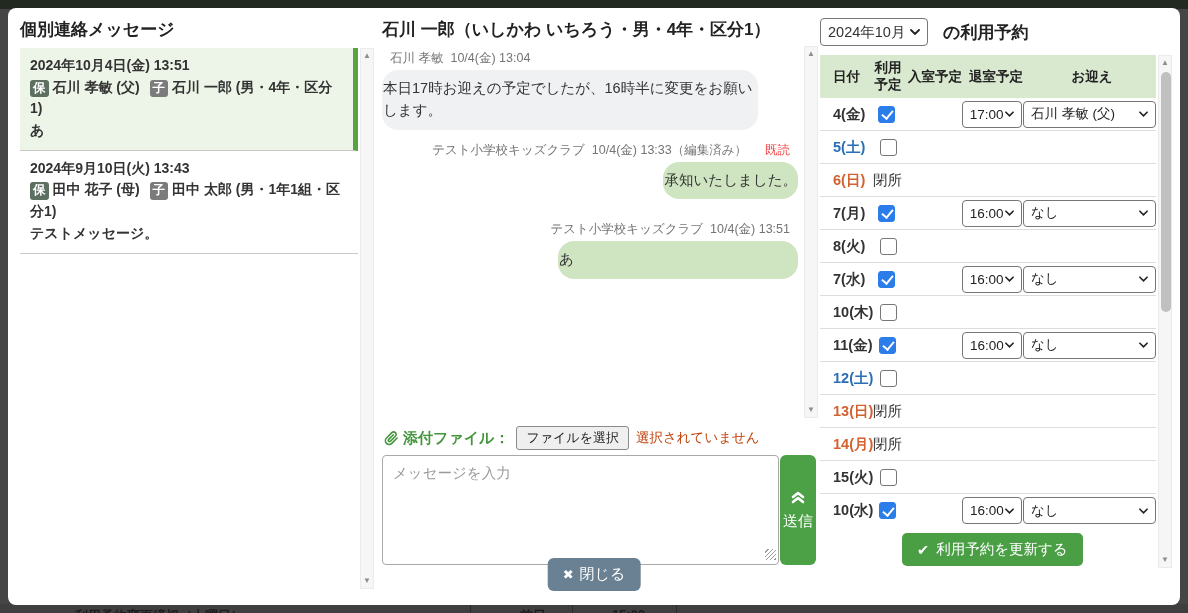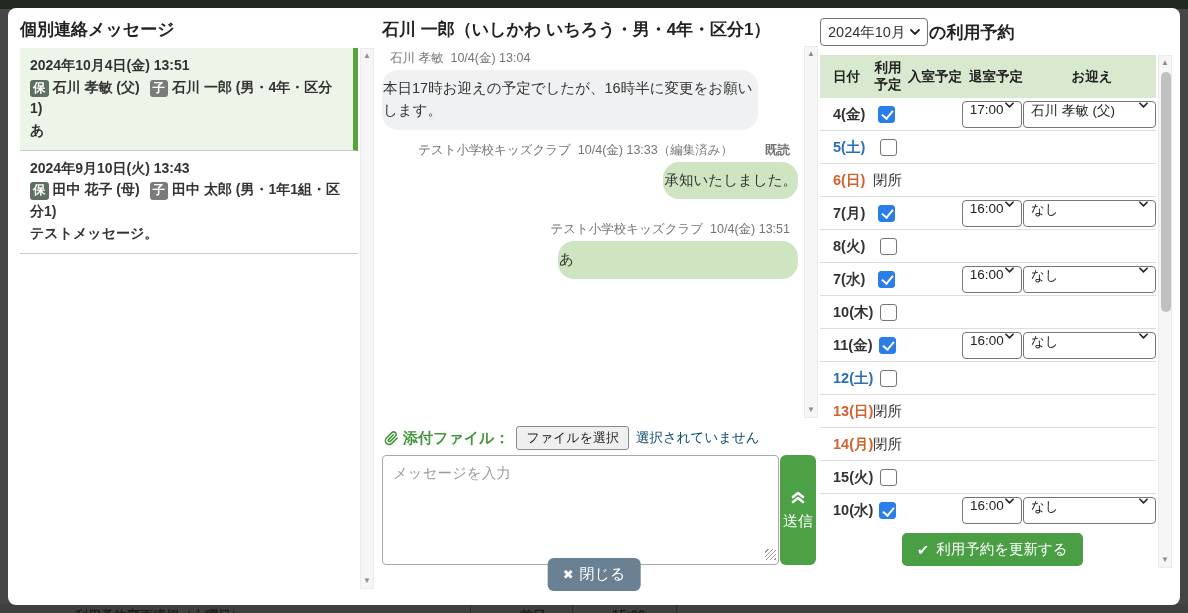--- a/index.html
+++ b/index.html
@@ -40,30 +40,30 @@
   .badge.child { background:#7b7b7b; }
 
   
   .chat-panel { position:absolute; left:374px; top:10px; width:436px; bottom:16px; }
   .chat-scroll { position:absolute; top:28px; left:0; right:0; height:372px; }
   .chat-inner { position:absolute; top:4px; left:0; right:20px; bottom:0; overflow:hidden; }
   .msg { margin-bottom:12px; display:flex; flex-direction:column; }
   .msg .meta { font-size:12.5px; color:#757575; margin:0 8px 3px 8px; }
   .msg.left  { align-items:flex-start; }
   .msg.right { align-items:flex-end; }
-  .msg .meta .read { color:#737373; font-weight:bold; margin-left:32px; }
+  .msg .meta .read { color:#ef4444; font-weight:normal; margin-left:18px; }
   .bubble { border-radius:16px; padding:8px 1px; font-size:14.5px; line-height:1.5; }
   .msg.left .bubble { background:#f0f1f2; max-width:376px; }
   .msg.right .bubble { background:#cfe5c1; }
   .bubble.wide { width:240px; text-align:left; }
 
   .attach-row { position:absolute; top:408px; left:2px; display:flex; align-items:center; gap:7px; white-space:nowrap; }
   .attach-label { color:#44963c; font-weight:bold; font-size:15px; display:flex; align-items:center; gap:4px; }
   .file-btn { font-size:13px; color:#222; background:#efefef; border:1px solid #8b8b8b; border-radius:3px; padding:2px 9px; cursor:pointer; }
-  .file-status { font-size:13.5px; color:#0c4a6e; }
+  .file-status { font-size:13.5px; color:#c2410c; }
 
   .msg-input { position:absolute; top:437px; left:0; width:397px; height:110px;
     border:1px solid #a9a9a9; border-radius:4px; padding:8px 10px; font-size:14.5px;
     font-family:inherit; resize:none; color:#333; }
   .msg-input::placeholder { color:#9a9a9a; }
   .resize-grip { position:absolute; top:531px; left:383px; width:11px; height:11px;
     background:repeating-linear-gradient(135deg, transparent 0 2px, #9a9a9a 2px 3px); pointer-events:none; }
 
   .send-btn { position:absolute; top:437px; right:2px; width:36px; height:110px;
     background:#4ca046; border:none; border-radius:6px; color:#fff; font-size:15px;
@@ -72,21 +72,21 @@
   .send-btn .chev { display:block; }
 
   
   .close-btn { position:absolute; left:50%; transform:translateX(-50%); bottom:14px;
     background:#6a8193; color:#fff; border:none; border-radius:6px; padding:7px 15px;
     font-size:15px; font-family:inherit; cursor:pointer; display:flex; align-items:center; gap:6px; }
   .close-btn .x { font-size:13px; }
 
   
   .resv-panel { position:absolute; left:812px; top:10px; width:352px; bottom:16px; }
-  .resv-head { display:flex; align-items:center; gap:1px; }
+  .resv-head { display:flex; align-items:center; gap:15px; }
   .month-select { display:inline-flex; align-items:center; justify-content:space-between;
     width:108px; height:28px; border:1px solid #767676; border-radius:4px; background:#fff;
     font-size:14.5px; padding:0 7px; cursor:pointer; }
   .resv-scroll { position:absolute; top:37px; left:0; right:0; height:513px; }
   .resv-inner { position:absolute; top:0; left:0; right:16px; bottom:0; }
 
   .thead { display:flex; align-items:center; background:#d8e9cf; height:43px; font-size:13.5px; font-weight:bold; color:#222; }
   .trow  { display:flex; align-items:center; height:33px; border-bottom:1px solid #ddd; font-size:14px; }
   .trow.last { border-bottom:none; }
   .c-date { width:50px; padding-left:13px; }
@@ -98,21 +98,21 @@
   .trow .c-date { font-weight:bold; font-size:14.5px; color:#333; }
   .trow.sat .c-date { color:#2a6fb5; }
   .trow.sun .c-date, .trow.holiday .c-date { color:#d2622f; }
   .closed-label { font-size:14.5px; color:#333; margin-left:3px; }
 
   .cbx { width:17px; height:17px; border:1px solid #767676; border-radius:3px; background:#fff; position:relative; cursor:pointer; }
   .cbx.checked { background:#2b7de9; border-color:#2b7de9; }
   .cbx.checked::after { content:""; position:absolute; left:5px; top:1.5px; width:5px; height:9px;
     border:solid #fff; border-width:0 2px 2px 0; transform:rotate(40deg); }
 
-  .sel { display:inline-flex; justify-content:space-between;
+  .sel { display:inline-flex; align-items:center; justify-content:space-between;
     border:1px solid #767676; border-radius:4px; background:#fff; height:27px;
     font-size:13.5px; padding:0 7px; cursor:pointer; color:#222; }
   .sel-out { width:60px; }
   .sel-pick { width:133px; }
   .chev-down svg { display:block; }
 
   .update-btn { margin:6px 0 0 82px; background:#4a9e44; border:none; border-radius:5px;
     color:#fff; font-size:14.5px; font-family:inherit; padding:7px 15px; cursor:pointer;
     display:flex; align-items:center; gap:7px; }
 </style>

